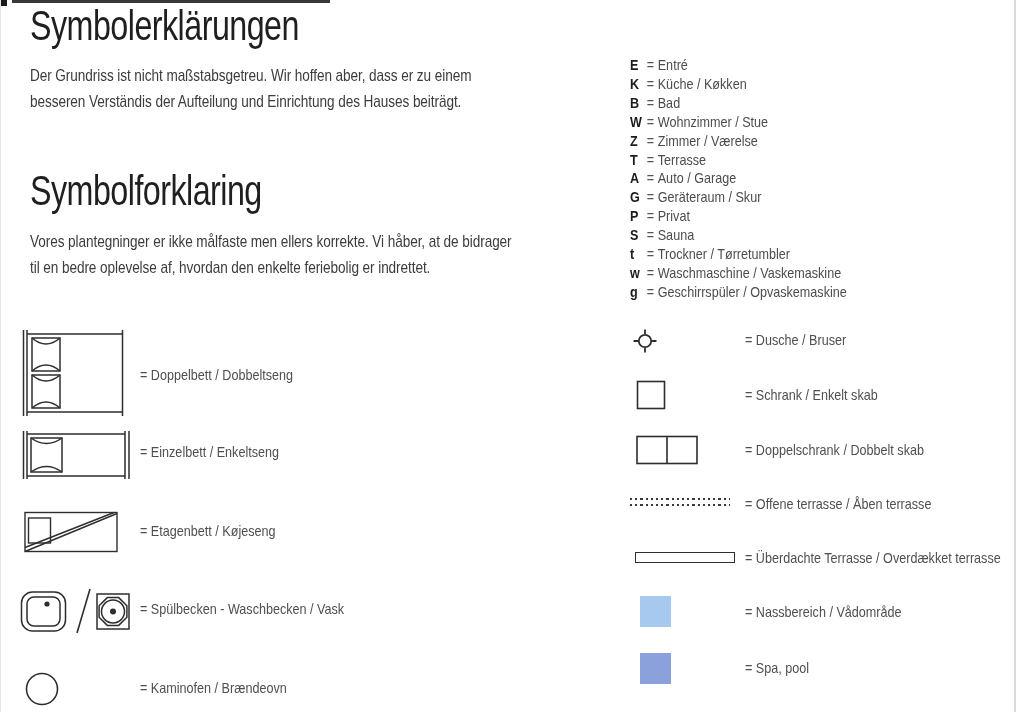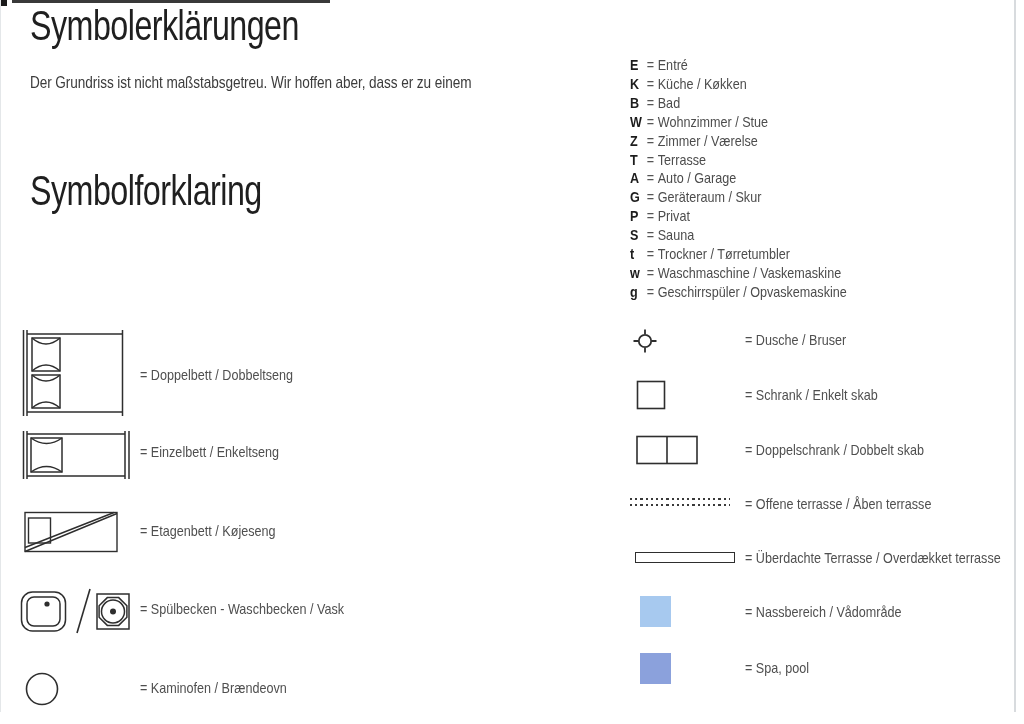--- a/index.html
+++ b/index.html
@@ -10,21 +10,21 @@
   }
   
   .cond{display:inline-block;transform:scaleX(0.80);transform-origin:0 0;white-space:nowrap;}
 
   .title{
     position:absolute;left:30px;margin:0;font-size:43px;font-weight:500;
     color:#1f1f1f;letter-spacing:-0.7px;line-height:1.1;
     transform:scaleX(0.75);transform-origin:0 0;white-space:nowrap;
   }
   .para{position:absolute;left:30px;font-size:17px;line-height:26px;color:#3c3c3c;letter-spacing:-0.1px;}
-  .para .pline{display:block;height:26px;margin-top:7px;}
+  .para .pline{display:block;height:26px;}
 
   .abbr-list{position:absolute;left:630px;top:56px;font-size:15px;line-height:18.9px;
     transform:scaleX(0.84);transform-origin:0 0;}
   .abbr-row{white-space:nowrap;}
   .abbr-letter{display:inline-block;width:20px;font-weight:bold;color:#1c1c1c;}
   .abbr-eq{display:inline-block;width:13px;color:#555;}
   .abbr-desc{color:#4c4c4c;}
 
   .sym{position:absolute;}
   .symlabel{position:absolute;font-size:15px;line-height:18px;color:#4f4f4f;white-space:nowrap;
@@ -51,24 +51,27 @@
 
   <div class="top-strip"></div>
   <div class="corner-mark"></div>
   <div class="edge-right"></div>
   <div class="edge-bottom"></div>
   <div class="edge-left"></div>
 
   <h1 class="title" style="top:2px">Symbolerklärungen</h1>
   <div class="para" style="top:63px">
     <span class="pline"><span class="cond">Der Grundriss ist nicht maßstabsgetreu. Wir hoffen aber, dass er zu einem</span></span>
+    <span class="pline"><span class="cond">besseren Verständis der Aufteilung und Einrichtung des Hauses beiträgt.</span></span>
   </div>
 
   <h1 class="title" style="top:167px">Symbolforklaring</h1>
   <div class="para" style="top:229px">
+    <span class="pline"><span class="cond">Vores plantegninger er ikke målfaste men ellers korrekte. Vi håber, at de bidrager</span></span>
+    <span class="pline"><span class="cond">til en bedre oplevelse af, hvordan den enkelte feriebolig er indrettet.</span></span>
   </div>
 
   <div class="abbr-list">
     <div class="abbr-row"><span class="abbr-letter">E</span><span class="abbr-eq">=</span><span class="abbr-desc">Entré</span></div>
     <div class="abbr-row"><span class="abbr-letter">K</span><span class="abbr-eq">=</span><span class="abbr-desc">Küche / Køkken</span></div>
     <div class="abbr-row"><span class="abbr-letter">B</span><span class="abbr-eq">=</span><span class="abbr-desc">Bad</span></div>
     <div class="abbr-row"><span class="abbr-letter">W</span><span class="abbr-eq">=</span><span class="abbr-desc">Wohnzimmer / Stue</span></div>
     <div class="abbr-row"><span class="abbr-letter">Z</span><span class="abbr-eq">=</span><span class="abbr-desc">Zimmer / Værelse</span></div>
     <div class="abbr-row"><span class="abbr-letter">T</span><span class="abbr-eq">=</span><span class="abbr-desc">Terrasse</span></div>
     <div class="abbr-row"><span class="abbr-letter">A</span><span class="abbr-eq">=</span><span class="abbr-desc">Auto / Garage</span></div>

